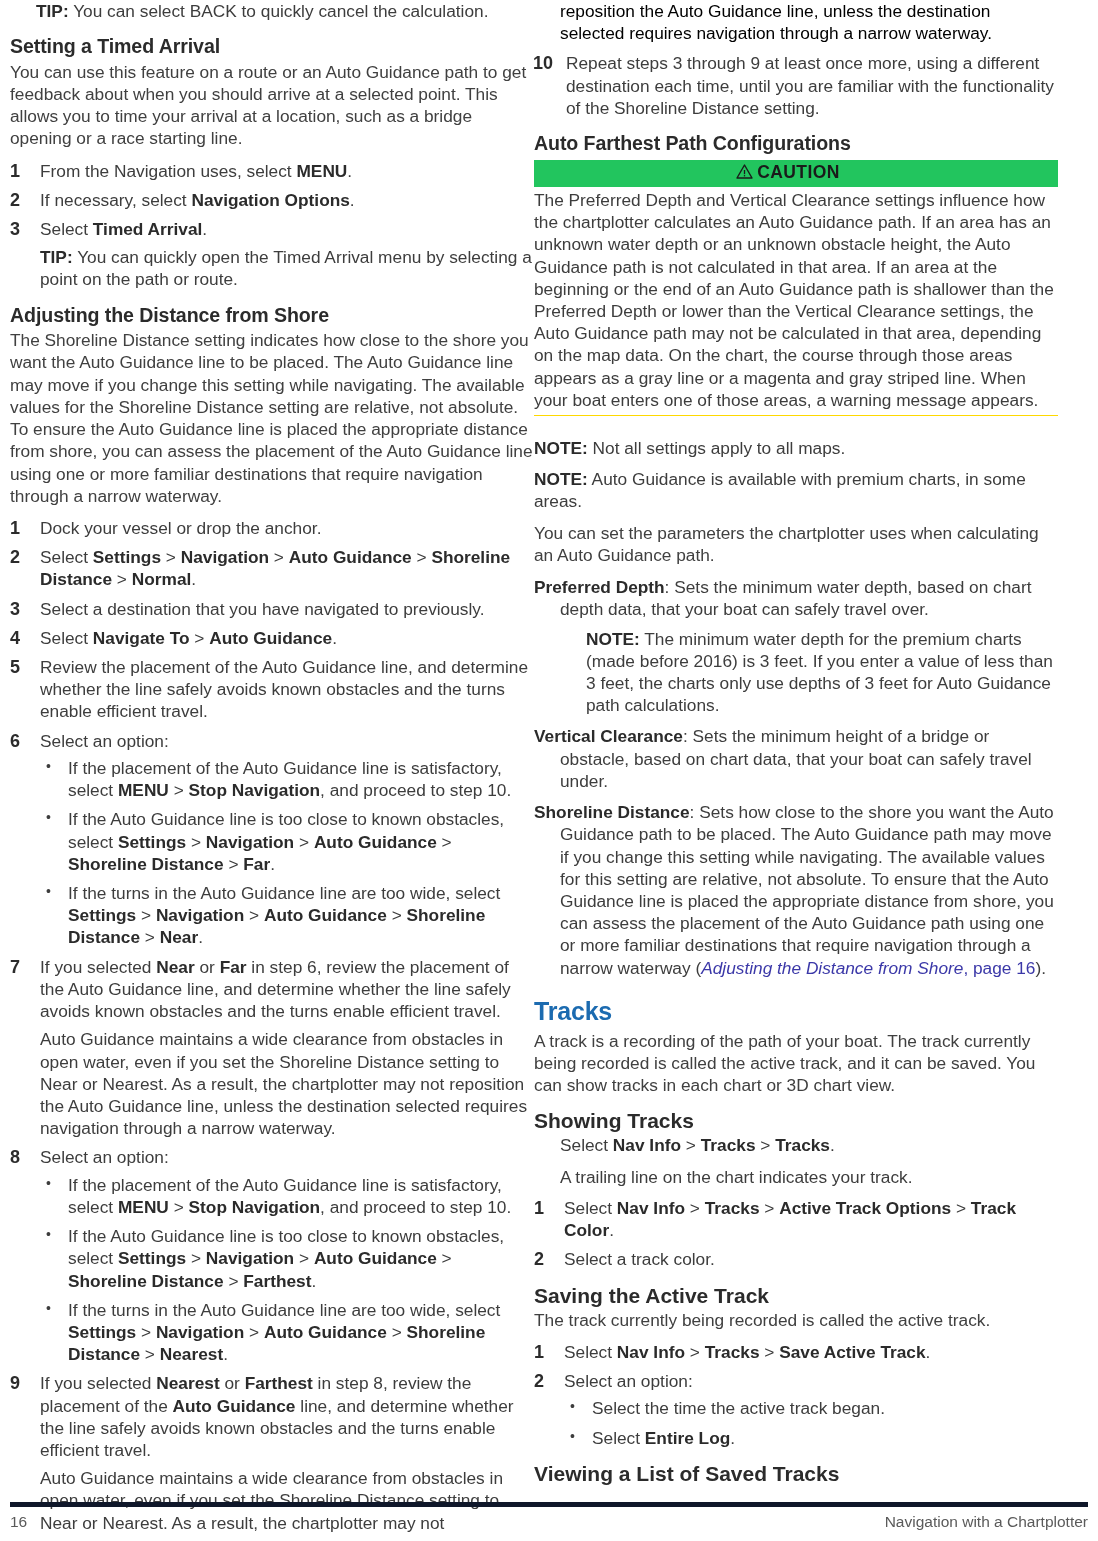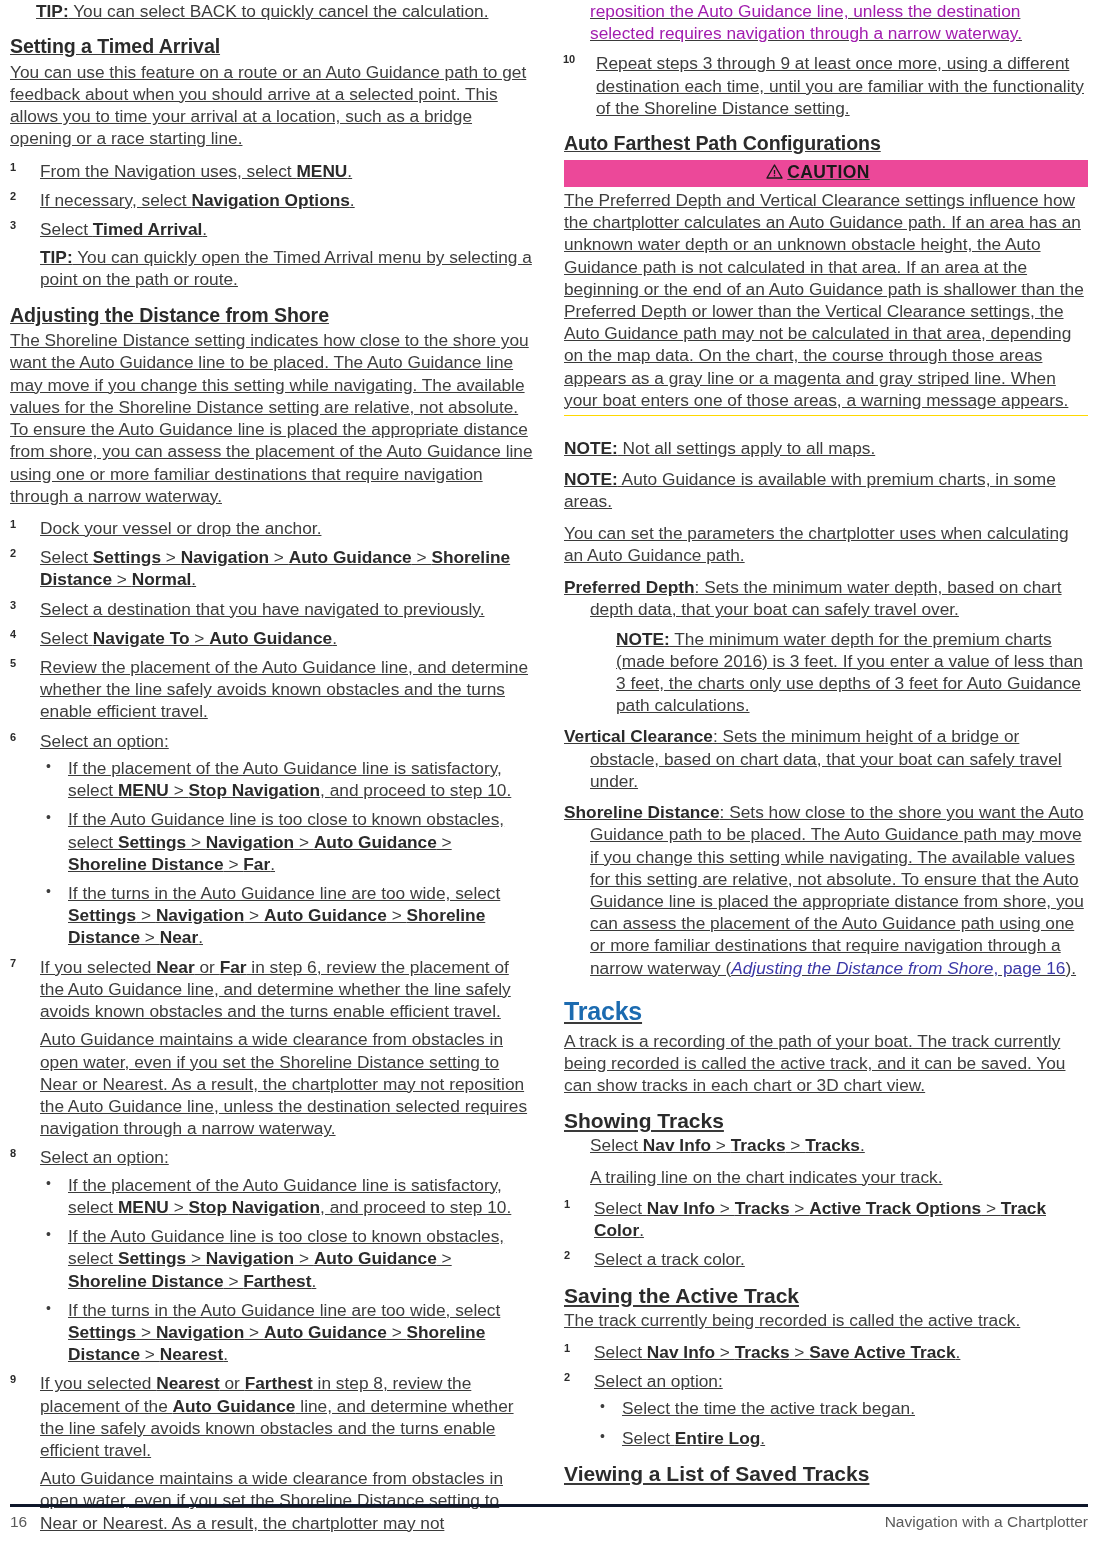--- a/index.html
+++ b/index.html
@@ -19,23 +19,21 @@
     position: relative;
     width: 1098px;
     height: 1541px;
     box-sizing: border-box;
     padding: 0 10px;
   }
   .columns {
     display: flex;
     width: 1078px;
     height: 1468px;
-    gap: 30px;
     align-items: flex-start;
-    text-decoration: underline;
   }
   .col {
     width: 524px;
     flex: 0 0 524px;
   }
   
   p, div.blk {
     margin: 0;
   }
   .body-text {
@@ -89,21 +87,21 @@
     line-height: 1.285;
     margin-bottom: 7px;
     color: #3d3d3d;
   }
   ol.steps > li > .num {
     position: absolute;
     left: 0;
     top: 0;
     font-weight: bold;
     color: #2b2b2b;
-    font-size: 11px;
+    font-size: 18px;
     width: 26px;
   }
   ol.steps > li > .num.wide {
     width: 30px;
     left: -1px;
   }
   ol.steps > li.wide-num {
     padding-left: 32px;
   }
   .substep {
@@ -132,21 +130,21 @@
     font-size: 14px;
     color: #3d3d3d;
     line-height: 1.45;
   }
   
   .indent1 {
     padding-left: 26px;
     font-size: 17.3px;
     line-height: 1.285;
     margin-bottom: 8px;
-    color: #a21caf;
+    color: #000000;
   }
   .deflist {
     margin: 0;
   }
   .defitem {
     font-size: 17.3px;
     line-height: 1.285;
     margin-bottom: 9px;
     padding-left: 26px;
     text-indent: -26px;
@@ -173,21 +171,21 @@
   }
   .hang-tip {
     padding-left: 26px;
     font-size: 17.3px;
     line-height: 1.285;
     margin-bottom: 9px;
     color: #3d3d3d;
   }
   
   .caution-bar {
-    background: #ec4899;
+    background: #22c55e;
     text-align: center;
     font-weight: bold;
     font-size: 17.5px;
     color: #1a1a1a;
     padding: 3px 16px 4px 0;
     letter-spacing: 0.4px;
     margin-top: 4px;
     line-height: 1.1;
   }
   .caution-bar .tri {
@@ -203,21 +201,21 @@
     padding-bottom: 4px;
     border-bottom: 1.5px solid #FFD900;
     margin-bottom: 21px;
   }
   
   .footer {
     position: absolute;
     left: 10px;
     right: 10px;
     bottom: 10px;
-    border-top: 3px solid #0f172a;
+    border-top: 5px solid #0f172a;
     padding-top: 6px;
     display: flex;
     justify-content: space-between;
     align-items: baseline;
     font-size: 15.5px;
     color: #5a5a5a;
   }
 </style>
 </head>
 <body>

